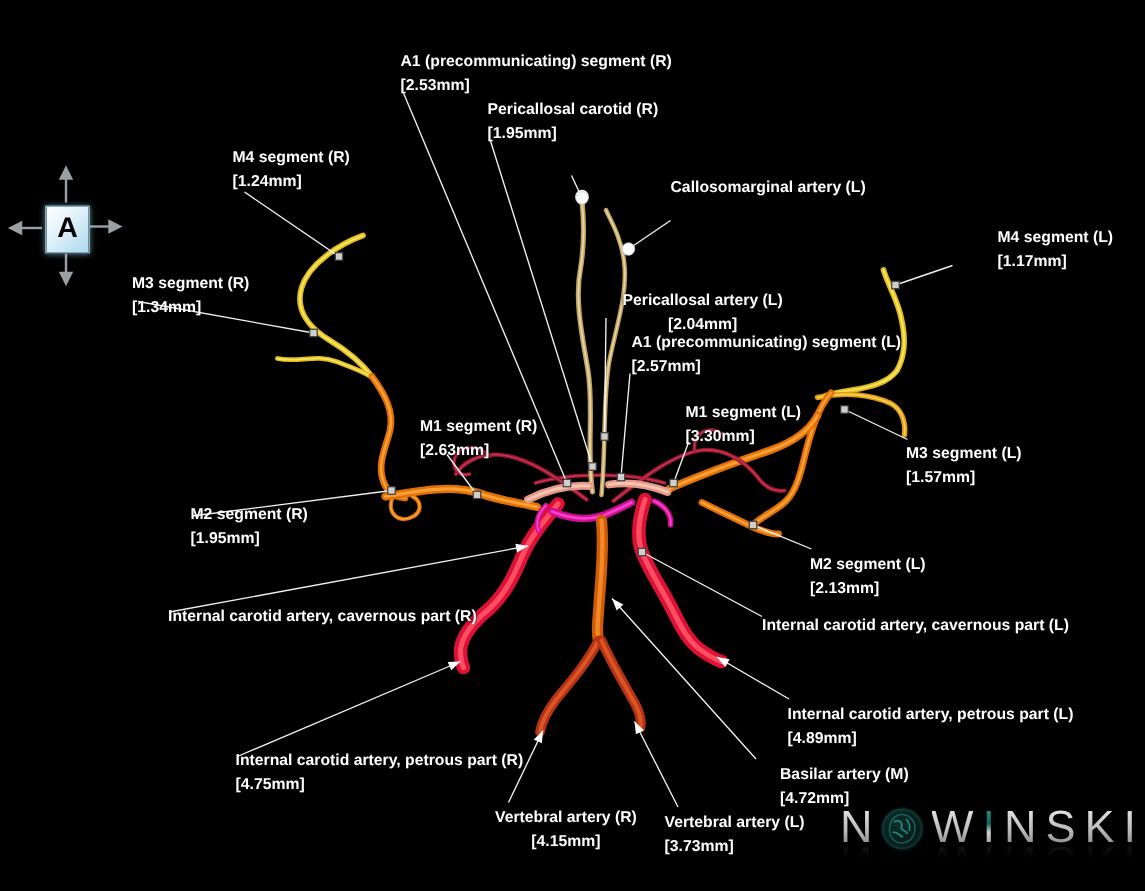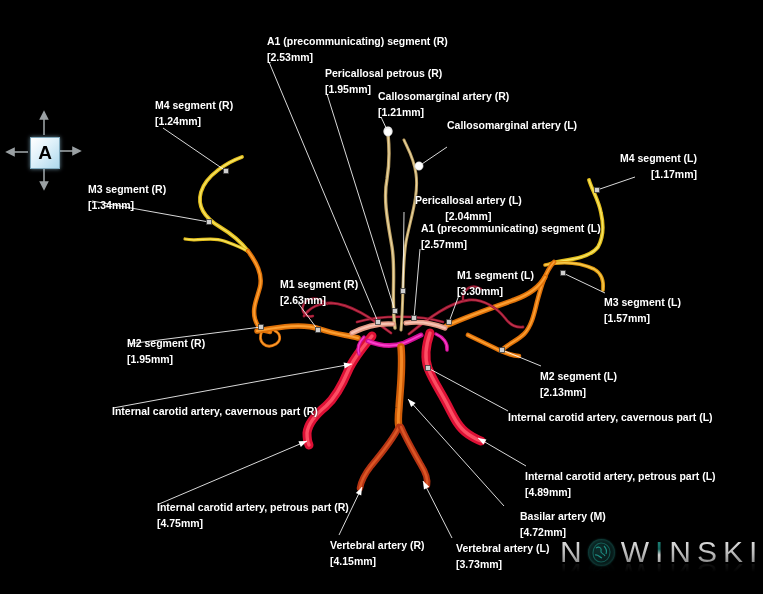--- a/index.html
+++ b/index.html
@@ -126,25 +126,25 @@
         <div>M2 segment (R)</div>
         <div>[1.95mm]</div>
       </div>
       <div class="label" style="left: 112px; top: 403px;">
         <div>Internal carotid artery, cavernous part (R)</div>
       </div>
       <div class="label" style="left: 157px; top: 499px;">
         <div>Internal carotid artery, petrous part (R)</div>
         <div>[4.75mm]</div>
       </div>
-      <div class="label" style="left: 330px; top: 537px;">
+      <div class="label" style="left: 330px; top: 537px; text-align: center;">
         <div>Vertebral artery (R)</div>
         <div>[4.15mm]</div>
       </div>
-      <div class="label" style="left: 456px; top: 540px;">
+      <div class="label" style="left: 443px; top: 540px;">
         <div>Vertebral artery (L)</div>
         <div>[3.73mm]</div>
       </div>
       <div class="label" style="left: 520px; top: 508px;">
         <div>Basilar artery (M)</div>
         <div>[4.72mm]</div>
       </div>
       <div class="label" style="left: 525px; top: 468px;">
         <div>Internal carotid artery, petrous part (L)</div>
         <div>[4.89mm]</div>
@@ -157,41 +157,37 @@
         <div>[2.13mm]</div>
       </div>
       <div class="label" style="left: 457px; top: 267px;">
         <div>M1 segment (L)</div>
         <div>[3.30mm]</div>
       </div>
       <div class="label" style="left: 604px; top: 294px;">
         <div>M3 segment (L)</div>
         <div>[1.57mm]</div>
       </div>
-      <div class="label" style="left: 620px; top: 150px; text-align: right;">
+      <div class="label" style="left: 665px; top: 150px;">
         <div>M4 segment (L)</div>
         <div>[1.17mm]</div>
       </div>
       <div class="label" style="left: 415px; top: 192px; text-align: center;">
         <div>Pericallosal artery (L)</div>
         <div>[2.04mm]</div>
       </div>
       <div class="label" style="left: 421px; top: 220px;">
         <div>A1 (precommunicating) segment (L)</div>
         <div>[2.57mm]</div>
       </div>
       <div class="label" style="left: 447px; top: 117px; text-align: right;">
         <div>Callosomarginal artery (L)</div>
       </div>
-      <div class="label" style="left: 378px; top: 88px;">
-        <div>Callosomarginal artery (R)</div>
-        <div>[1.21mm]</div>
-      </div>
       <div class="label" style="left: 325px; top: 65px;">
-        <div>Pericallosal petrous (R)</div>
+        <div>Pericallosal carotid (R)</div>
         <div>[1.95mm]</div>
       </div>
       <div class="label" style="left: 267px; top: 33px;">
         <div>A1 (precommunicating) segment (R)</div>
         <div>[2.53mm]</div>
       </div>
     </div>
 
   <svg id="overlay" width="763" height="594" viewBox="0 0 763 594">
       <line x1="163" y1="128" x2="226" y2="171" class="leader"></line>

